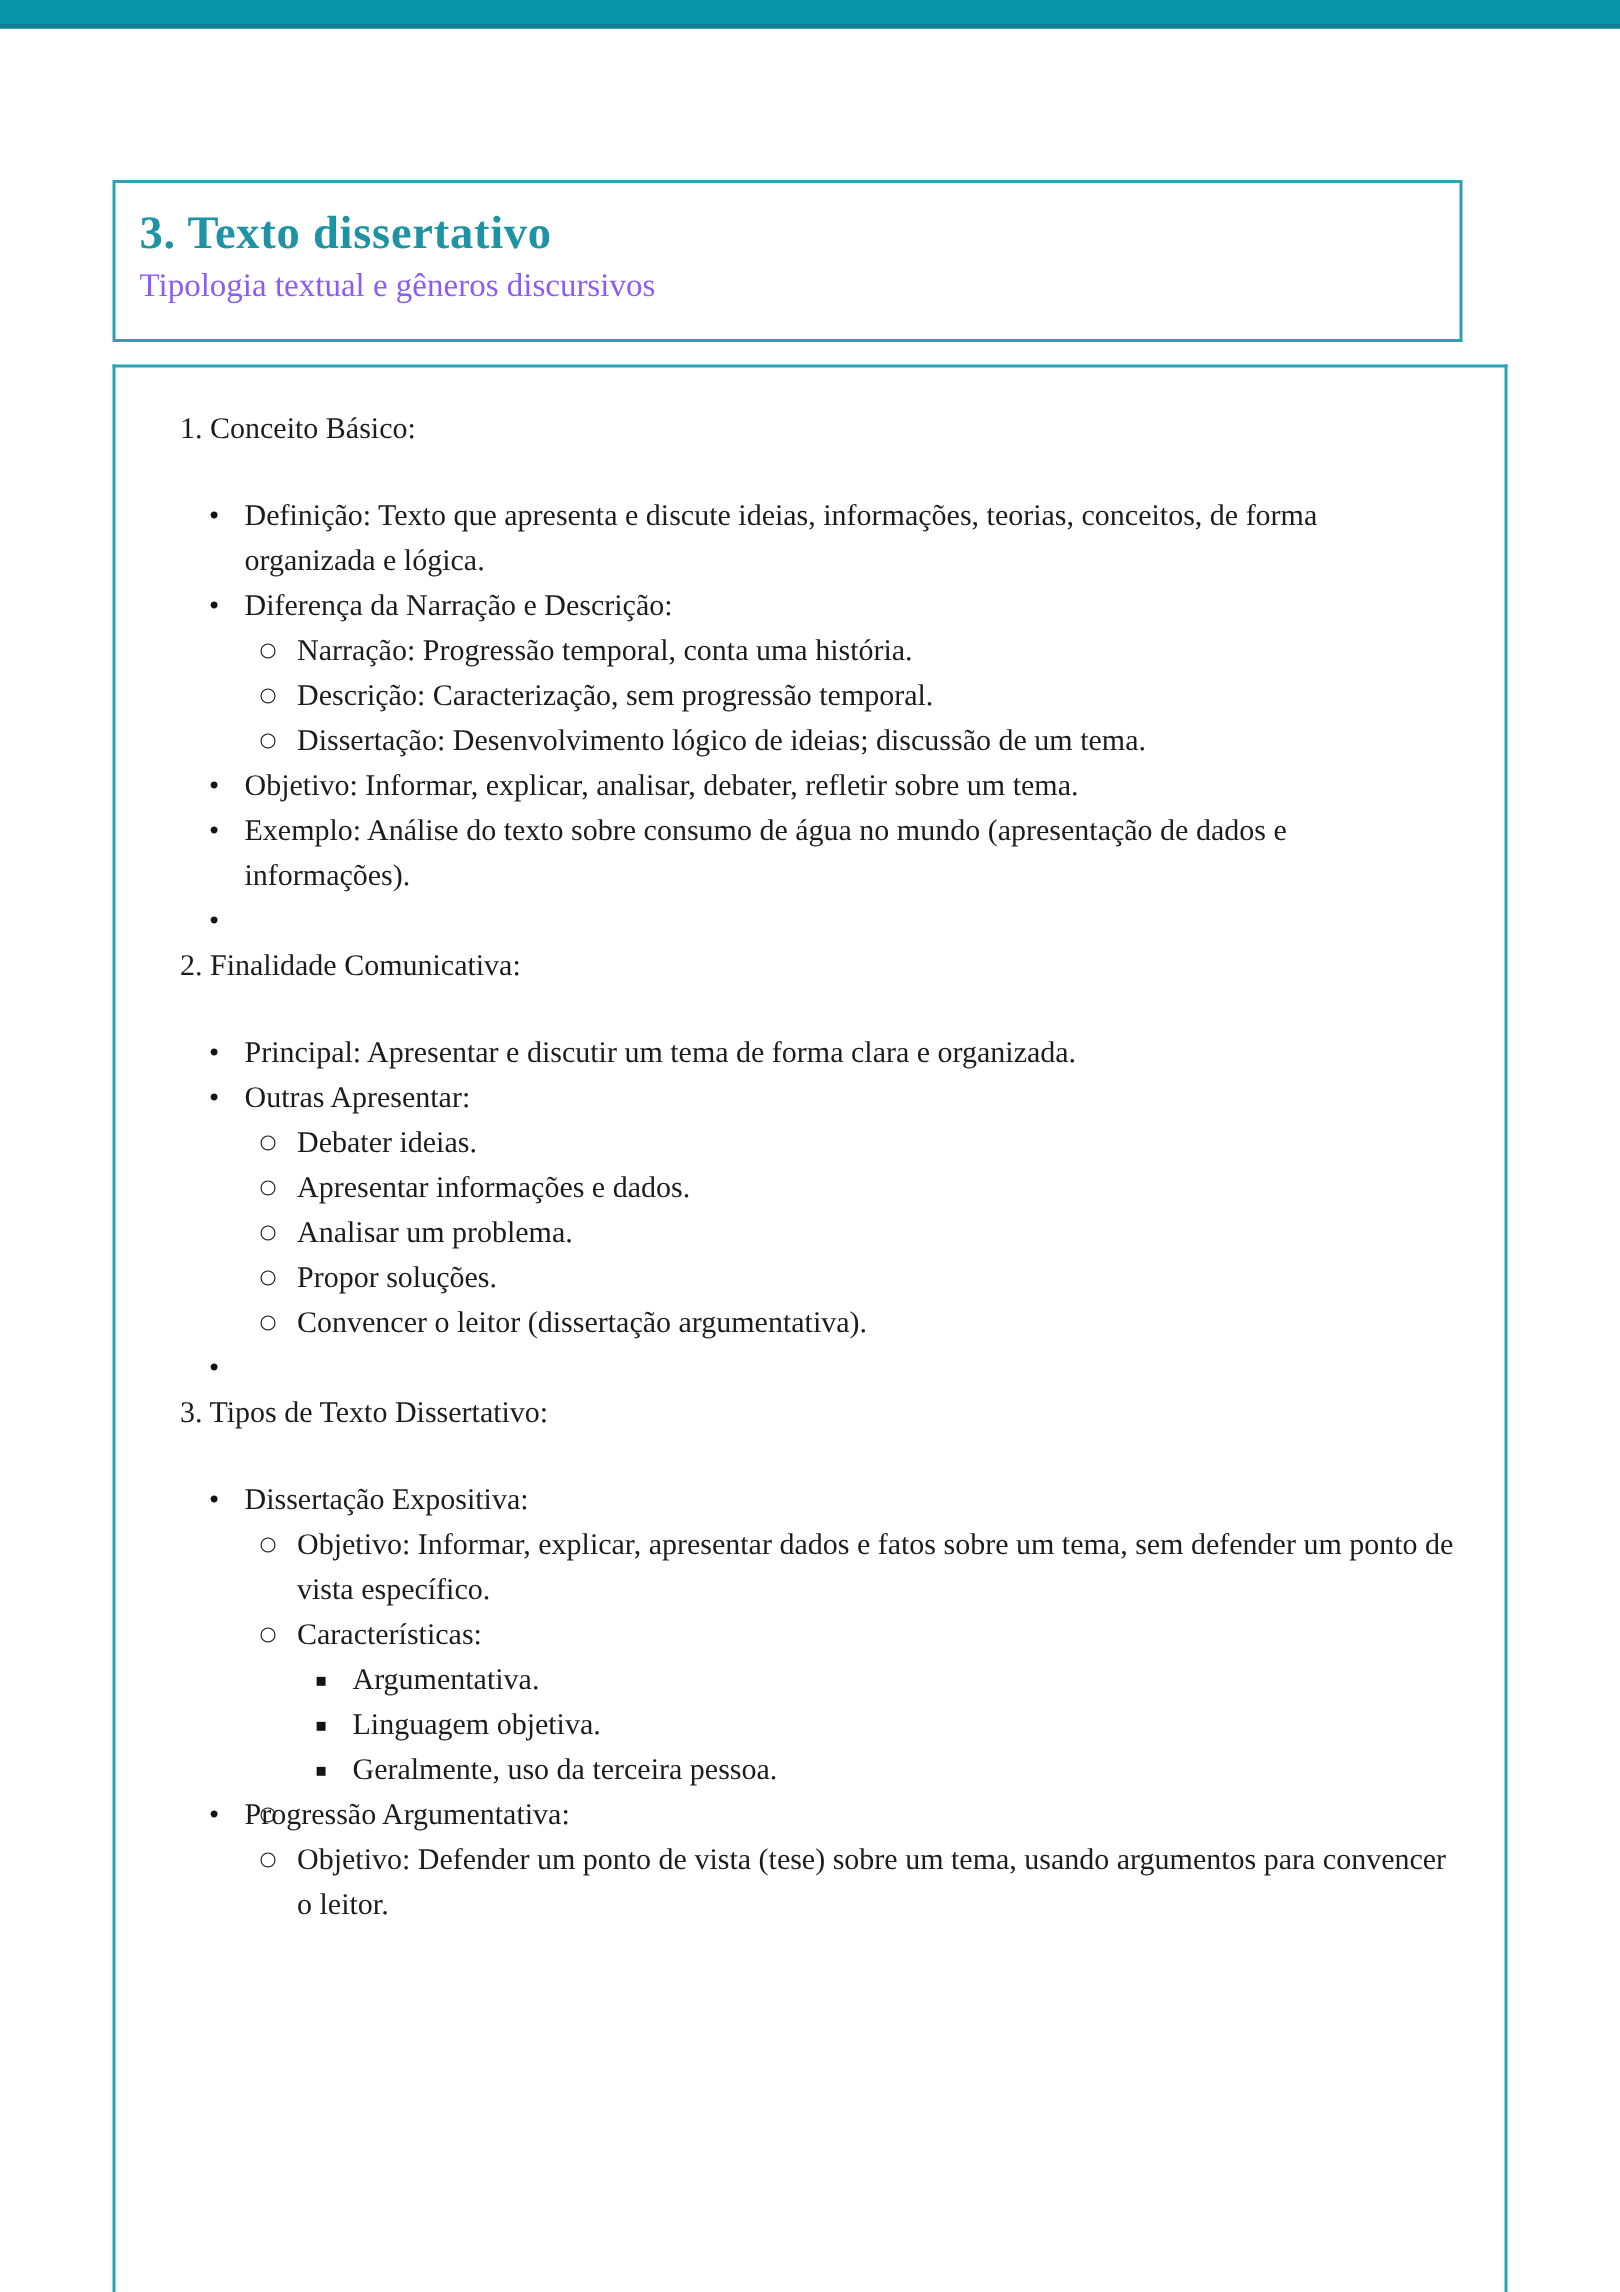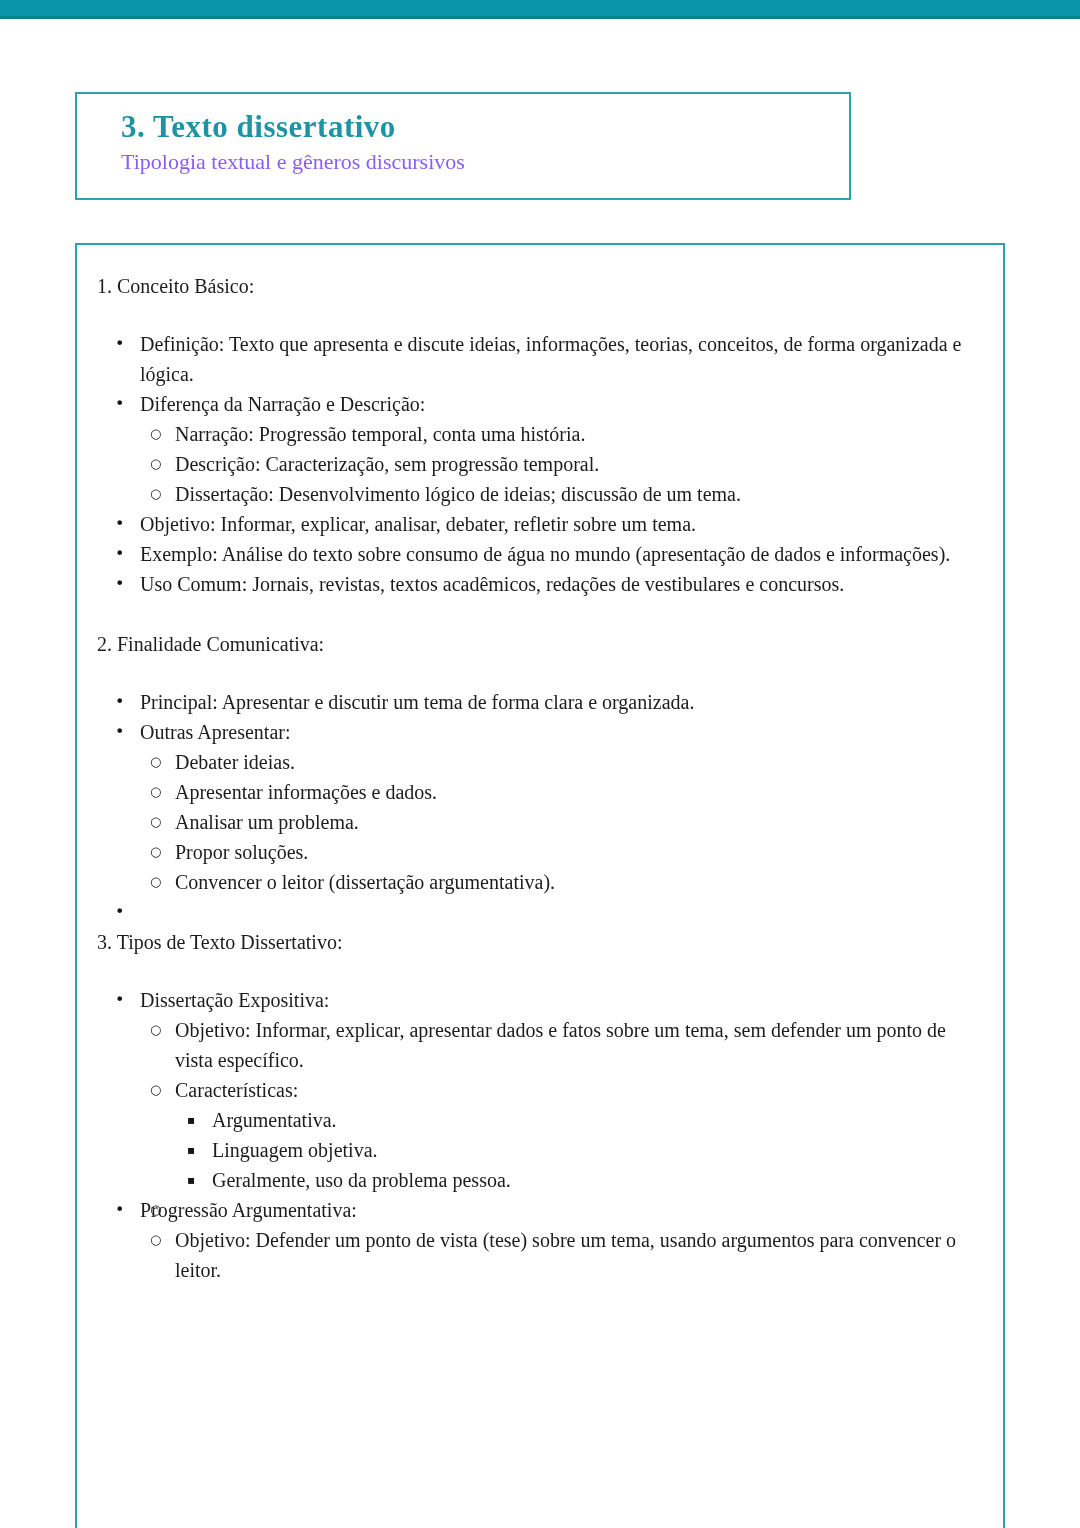--- a/index.html
+++ b/index.html
@@ -15,37 +15,37 @@
     width:1080px;height:1528px;position:relative;overflow:hidden;
     background:#ffffff;color:var(--text);
     font-family:"Liberation Serif", serif;
   }
   .topbar{
     position:absolute;left:0;top:0;width:1080px;height:19px;
     background:var(--accent);
     border-bottom:3px solid var(--accent-dark);
   }
   .title-box{
-    position:absolute;left:75px;top:92px;width:776px;height:108px;
+    position:absolute;left:75px;top:120px;width:900px;height:108px;
     border:2px solid var(--border);
     background:#ffffff;
-    padding:13px 30px 0 44px;
+    padding:13px 30px 0 16px;
   }
   .title-box h1{
     margin:0;font-size:31px;line-height:40px;font-weight:bold;
     color:var(--title);letter-spacing:0.5px;
   }
   .title-box .subtitle{
     font-size:22px;line-height:30px;color:#8b5cf6;
   }
   .content-box{
     position:absolute;left:75px;top:243px;width:930px;height:1285px;
     border:2px solid var(--border);border-bottom:none;
     background:#ffffff;
-    padding:26px 34px 0 20px;
+    padding:26px 34px 0 43px;
     overflow:hidden;
   }
   .section-heading{
     margin:30px 0 28px 0;
     font-size:20px;line-height:30px;font-weight:normal;color:var(--text);
   }
   .section-heading.first{margin-top:0;}
   .item{
     position:relative;
     font-size:20px;line-height:30px;color:var(--text);
@@ -73,33 +73,33 @@
 
 <main class="content-box" id="content">
     <h2 class="section-heading first">1. Conceito Básico:</h2>
     <div class="item lvl1"><span class="bullet">•</span><span>Definição: Texto que apresenta e discute ideias, informações, teorias, conceitos, de forma organizada e lógica.</span></div>
     <div class="item lvl1"><span class="bullet">•</span><span>Diferença da Narração e Descrição:</span></div>
     <div class="item lvl2"><span class="bullet">○</span><span>Narração: Progressão temporal, conta uma história.</span></div>
     <div class="item lvl2"><span class="bullet">○</span><span>Descrição: Caracterização, sem progressão temporal.</span></div>
     <div class="item lvl2"><span class="bullet">○</span><span>Dissertação: Desenvolvimento lógico de ideias; discussão de um tema.</span></div>
     <div class="item lvl1"><span class="bullet">•</span><span>Objetivo: Informar, explicar, analisar, debater, refletir sobre um tema.</span></div>
     <div class="item lvl1"><span class="bullet">•</span><span>Exemplo: Análise do texto sobre consumo de água no mundo (apresentação de dados e informações).</span></div>
-    <div class="item lvl1"><span class="bullet">•</span><span>Uso Comum: Jornais, revistas, textos acadêmicos, redações de vestibulares e concursos.</span></div>
+    <div class="item lvl1"><span class="bullet">•</span></div>
     <h2 class="section-heading">2. Finalidade Comunicativa:</h2>
     <div class="item lvl1"><span class="bullet">•</span><span>Principal: Apresentar e discutir um tema de forma clara e organizada.</span></div>
     <div class="item lvl1"><span class="bullet">•</span><span>Outras Apresentar:</span></div>
     <div class="item lvl2"><span class="bullet">○</span><span>Debater ideias.</span></div>
     <div class="item lvl2"><span class="bullet">○</span><span>Apresentar informações e dados.</span></div>
     <div class="item lvl2"><span class="bullet">○</span><span>Analisar um problema.</span></div>
     <div class="item lvl2"><span class="bullet">○</span><span>Propor soluções.</span></div>
     <div class="item lvl2"><span class="bullet">○</span><span>Convencer o leitor (dissertação argumentativa).</span></div>
     <div class="item lvl1"><span class="bullet">•</span></div>
     <h2 class="section-heading">3. Tipos de Texto Dissertativo:</h2>
     <div class="item lvl1"><span class="bullet">•</span><span>Dissertação Expositiva:</span></div>
     <div class="item lvl2"><span class="bullet">○</span><span>Objetivo: Informar, explicar, apresentar dados e fatos sobre um tema, sem defender um ponto de vista específico.</span></div>
     <div class="item lvl2"><span class="bullet">○</span><span>Características:</span></div>
     <div class="item lvl3"><span class="bullet">▪</span><span>Argumentativa.</span></div>
     <div class="item lvl3"><span class="bullet">▪</span><span>Linguagem objetiva.</span></div>
-    <div class="item lvl3"><span class="bullet">▪</span><span>Geralmente, uso da problema pessoa.</span></div>
+    <div class="item lvl3"><span class="bullet">▪</span><span>Geralmente, uso da terceira pessoa.</span></div>
     <div class="item lvl2"><span class="bullet">○</span></div>
     <div class="item lvl1"><span class="bullet">•</span><span>Progressão Argumentativa:</span></div>
     <div class="item lvl2"><span class="bullet">○</span><span>Objetivo: Defender um ponto de vista (tese) sobre um tema, usando argumentos para convencer o leitor.</span></div>
   </main>
 
 </body></html>

